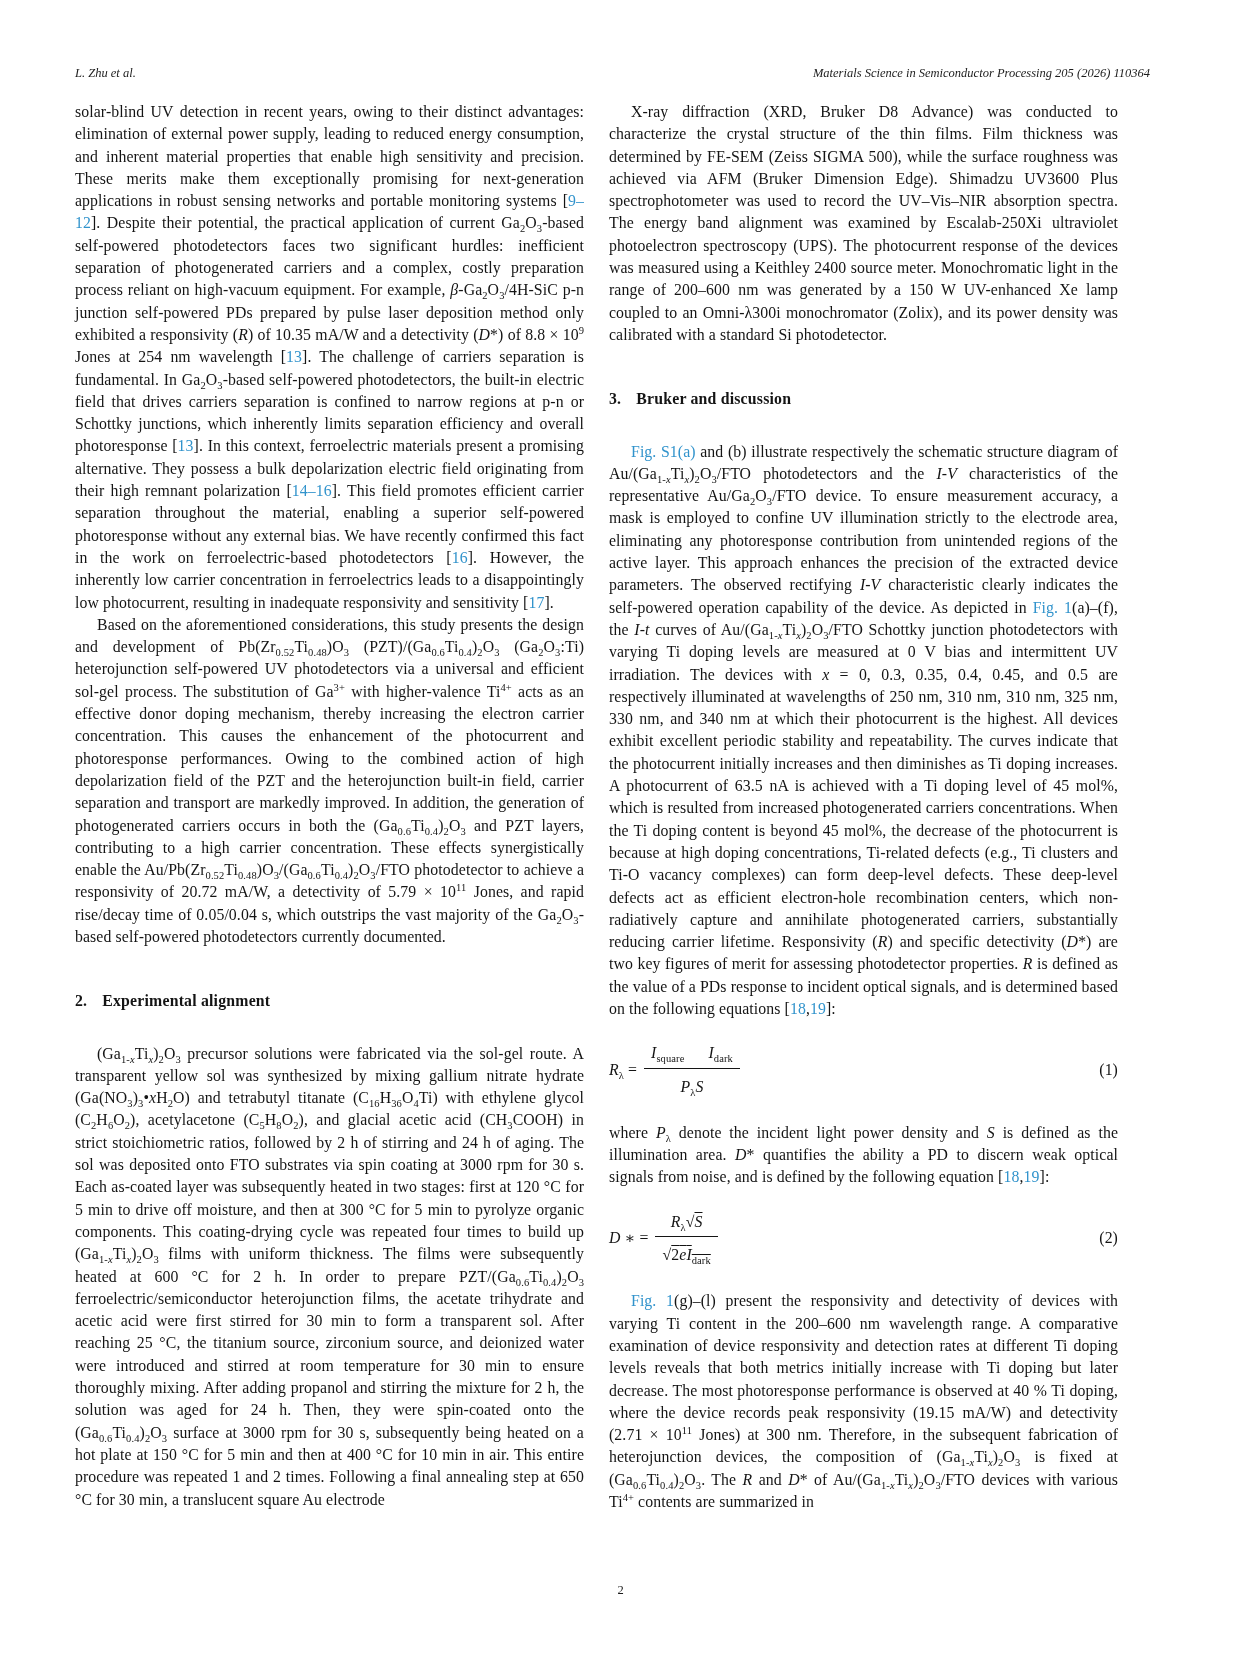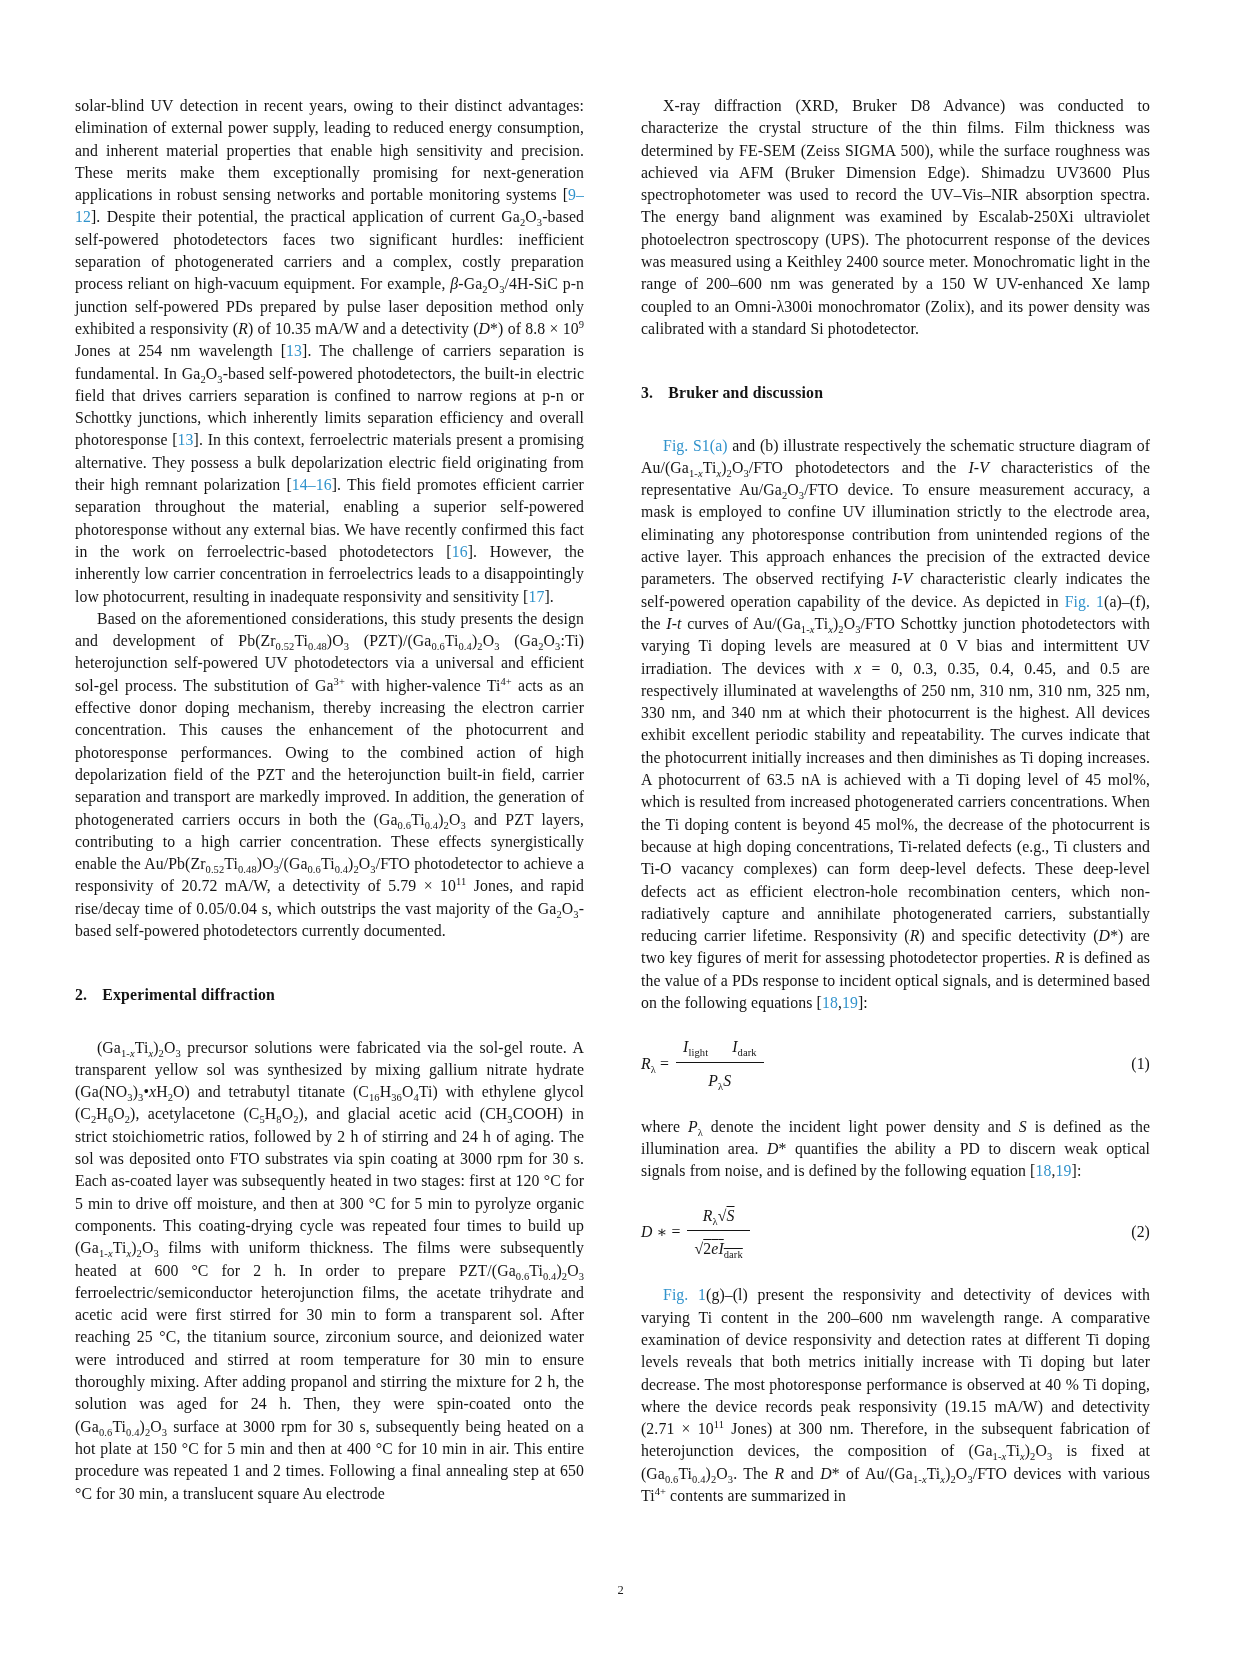--- a/index.html
+++ b/index.html
@@ -18,25 +18,25 @@
     left: 75px;
     width: 1075px;
     display: flex;
     justify-content: space-between;
     font-size: 12.5px;
     font-style: italic;
     color: #1c1c1c;
   }
   .columns {
     position: absolute;
-    top: 95px;
+    top: 101px;
     left: 75px;
     width: 1075px;
     display: flex;
-    gap: 57px;
+    gap: 25px;
   }
   .col {
     width: 509px;
     font-size: 15.8px;
     line-height: 22.3px;
     text-align: justify;
     letter-spacing: 0.1px;
   }
   p.para { margin: 0; }
   p.indent { text-indent: 22px; }
@@ -77,45 +77,49 @@
     text-align: center;
     font-size: 12.5px;
     color: #1c1c1c;
   }
 </style>
 </head>
 <body>
 
 <div class="page">
 
+  <header class="header">
+    <span>L. Zhu et al.</span>
+    <span>Materials Science in Semiconductor Processing 205 (2026) 110364</span>
+  </header>
 
   <main class="columns">
 
     <section class="col">
       <p class="para">solar-blind UV detection in recent years, owing to their distinct advantages: elimination of external power supply, leading to reduced energy consumption, and inherent material properties that enable high sensitivity and precision. These merits make them exceptionally promising for next-generation applications in robust sensing networks and portable monitoring systems [<a class="ref">9–12</a>]. Despite their potential, the practical application of current Ga<sub>2</sub>O<sub>3</sub>-based self-powered photodetectors faces two significant hurdles: inefficient separation of photogenerated carriers and a complex, costly preparation process reliant on high-vacuum equipment. For example, <i>β</i>-Ga<sub>2</sub>O<sub>3</sub>/4H-SiC p-n junction self-powered PDs prepared by pulse laser deposition method only exhibited a responsivity (<i>R</i>) of 10.35 mA/W and a detectivity (<i>D</i>*) of 8.8 × 10<sup>9</sup> Jones at 254 nm wavelength [<a class="ref">13</a>]. The challenge of carriers separation is fundamental. In Ga<sub>2</sub>O<sub>3</sub>-based self-powered photodetectors, the built-in electric field that drives carriers separation is confined to narrow regions at p-n or Schottky junctions, which inherently limits separation efficiency and overall photoresponse [<a class="ref">13</a>]. In this context, ferroelectric materials present a promising alternative. They possess a bulk depolarization electric field originating from their high remnant polarization [<a class="ref">14–16</a>]. This field promotes efficient carrier separation throughout the material, enabling a superior self-powered photoresponse without any external bias. We have recently confirmed this fact in the work on ferroelectric-based photodetectors [<a class="ref">16</a>]. However, the inherently low carrier concentration in ferroelectrics leads to a disappointingly low photocurrent, resulting in inadequate responsivity and sensitivity [<a class="ref">17</a>].</p>
       <p class="para indent">Based on the aforementioned considerations, this study presents the design and development of Pb(Zr<sub>0.52</sub>Ti<sub>0.48</sub>)O<sub>3</sub> (PZT)/(Ga<sub>0.6</sub>Ti<sub>0.4</sub>)<sub>2</sub>O<sub>3</sub> (Ga<sub>2</sub>O<sub>3</sub>:Ti) heterojunction self-powered UV photodetectors via a universal and efficient sol-gel process. The substitution of Ga<sup>3+</sup> with higher-valence Ti<sup>4+</sup> acts as an effective donor doping mechanism, thereby increasing the electron carrier concentration. This causes the enhancement of the photocurrent and photoresponse performances. Owing to the combined action of high depolarization field of the PZT and the heterojunction built-in field, carrier separation and transport are markedly improved. In addition, the generation of photogenerated carriers occurs in both the (Ga<sub>0.6</sub>Ti<sub>0.4</sub>)<sub>2</sub>O<sub>3</sub> and PZT layers, contributing to a high carrier concentration. These effects synergistically enable the Au/Pb(Zr<sub>0.52</sub>Ti<sub>0.48</sub>)O<sub>3</sub>/(Ga<sub>0.6</sub>Ti<sub>0.4</sub>)<sub>2</sub>O<sub>3</sub>/FTO photodetector to achieve a responsivity of 20.72 mA/W, a detectivity of 5.79 × 10<sup>11</sup> Jones, and rapid rise/decay time of 0.05/0.04 s, which outstrips the vast majority of the Ga<sub>2</sub>O<sub>3</sub>-based self-powered photodetectors currently documented.</p>
       <h2 class="sec">
         <span class="sec-num">2.</span>
-        <span class="sec-title">Experimental diffraction</span>
+        <span class="sec-title">Experimental alignment</span>
       </h2>
       <p class="para indent">(Ga<sub>1-<i>x</i></sub>Ti<sub><i>x</i></sub>)<sub>2</sub>O<sub>3</sub> precursor solutions were fabricated via the sol-gel route. A transparent yellow sol was synthesized by mixing gallium nitrate hydrate (Ga(NO<sub>3</sub>)<sub>3</sub>•<i>x</i>H<sub>2</sub>O) and tetrabutyl titanate (C<sub>16</sub>H<sub>36</sub>O<sub>4</sub>Ti) with ethylene glycol (C<sub>2</sub>H<sub>6</sub>O<sub>2</sub>), acetylacetone (C<sub>5</sub>H<sub>8</sub>O<sub>2</sub>), and glacial acetic acid (CH<sub>3</sub>COOH) in strict stoichiometric ratios, followed by 2 h of stirring and 24 h of aging. The sol was deposited onto FTO substrates via spin coating at 3000 rpm for 30 s. Each as-coated layer was subsequently heated in two stages: first at 120 °C for 5 min to drive off moisture, and then at 300 °C for 5 min to pyrolyze organic components. This coating-drying cycle was repeated four times to build up (Ga<sub>1-<i>x</i></sub>Ti<sub><i>x</i></sub>)<sub>2</sub>O<sub>3</sub> films with uniform thickness. The films were subsequently heated at 600 °C for 2 h. In order to prepare PZT/(Ga<sub>0.6</sub>Ti<sub>0.4</sub>)<sub>2</sub>O<sub>3</sub> ferroelectric/semiconductor heterojunction films, the acetate trihydrate and acetic acid were first stirred for 30 min to form a transparent sol. After reaching 25 °C, the titanium source, zirconium source, and deionized water were introduced and stirred at room temperature for 30 min to ensure thoroughly mixing. After adding propanol and stirring the mixture for 2 h, the solution was aged for 24 h. Then, they were spin-coated onto the (Ga<sub>0.6</sub>Ti<sub>0.4</sub>)<sub>2</sub>O<sub>3</sub> surface at 3000 rpm for 30 s, subsequently being heated on a hot plate at 150 °C for 5 min and then at 400 °C for 10 min in air. This entire procedure was repeated 1 and 2 times. Following a final annealing step at 650 °C for 30 min, a translucent square Au electrode</p>
     </section>
 
     <section class="col">
       <p class="para indent">X-ray diffraction (XRD, Bruker D8 Advance) was conducted to characterize the crystal structure of the thin films. Film thickness was determined by FE-SEM (Zeiss SIGMA 500), while the surface roughness was achieved via AFM (Bruker Dimension Edge). Shimadzu UV3600 Plus spectrophotometer was used to record the UV–Vis–NIR absorption spectra. The energy band alignment was examined by Escalab-250Xi ultraviolet photoelectron spectroscopy (UPS). The photocurrent response of the devices was measured using a Keithley 2400 source meter. Monochromatic light in the range of 200–600 nm was generated by a 150 W UV-enhanced Xe lamp coupled to an Omni-λ300i monochromator (Zolix), and its power density was calibrated with a standard Si photodetector.</p>
       <h2 class="sec">
         <span class="sec-num">3.</span>
         <span class="sec-title">Bruker and discussion</span>
       </h2>
       <p class="para indent"><a class="figref">Fig. S1(a)</a> and (b) illustrate respectively the schematic structure diagram of Au/(Ga<sub>1-<i>x</i></sub>Ti<sub><i>x</i></sub>)<sub>2</sub>O<sub>3</sub>/FTO photodetectors and the <i>I-V</i> characteristics of the representative Au/Ga<sub>2</sub>O<sub>3</sub>/FTO device. To ensure measurement accuracy, a mask is employed to confine UV illumination strictly to the electrode area, eliminating any photoresponse contribution from unintended regions of the active layer. This approach enhances the precision of the extracted device parameters. The observed rectifying <i>I-V</i> characteristic clearly indicates the self-powered operation capability of the device. As depicted in <a class="figref">Fig. 1</a>(a)–(f), the <i>I-t</i> curves of Au/(Ga<sub>1-<i>x</i></sub>Ti<sub><i>x</i></sub>)<sub>2</sub>O<sub>3</sub>/FTO Schottky junction photodetectors with varying Ti doping levels are measured at 0 V bias and intermittent UV irradiation. The devices with <i>x</i> = 0, 0.3, 0.35, 0.4, 0.45, and 0.5 are respectively illuminated at wavelengths of 250 nm, 310 nm, 310 nm, 325 nm, 330 nm, and 340 nm at which their photocurrent is the highest. All devices exhibit excellent periodic stability and repeatability. The curves indicate that the photocurrent initially increases and then diminishes as Ti doping increases. A photocurrent of 63.5 nA is achieved with a Ti doping level of 45 mol%, which is resulted from increased photogenerated carriers concentrations. When the Ti doping content is beyond 45 mol%, the decrease of the photocurrent is because at high doping concentrations, Ti-related defects (e.g., Ti clusters and Ti-O vacancy complexes) can form deep-level defects. These deep-level defects act as efficient electron-hole recombination centers, which non-radiatively capture and annihilate photogenerated carriers, substantially reducing carrier lifetime. Responsivity (<i>R</i>) and specific detectivity (<i>D</i>*) are two key figures of merit for assessing photodetector properties. <i>R</i> is defined as the value of a PDs response to incident optical signals, and is determined based on the following equations [<a class="ref">18</a>,<a class="ref">19</a>]:</p>
 
       <div class="equation">
         <span class="eq-left"><i>R</i><sub>λ</sub> =</span>
         <span class="frac">
-          <span class="num"><i>I</i><sub>light</sub><span class="mgap"></span><i>I</i><sub>dark</sub></span>
+          <span class="num"><i>I</i><sub>square</sub><span class="mgap"></span><i>I</i><sub>dark</sub></span>
           <span class="den"><i>P</i><sub>λ</sub><i>S</i></span>
         </span>
         <span class="eq-tag">(1)</span>
       </div>
 
       <p class="para">where <i>P</i><sub>λ</sub> denote the incident light power density and <i>S</i> is defined as the illumination area. <i>D</i>* quantifies the ability a PD to discern weak optical signals from noise, and is defined by the following equation [<a class="ref">18</a>,<a class="ref">19</a>]:</p>
 
       <div class="equation">
         <span class="eq-left"><i>D</i> ∗ =</span>
         <span class="frac">

